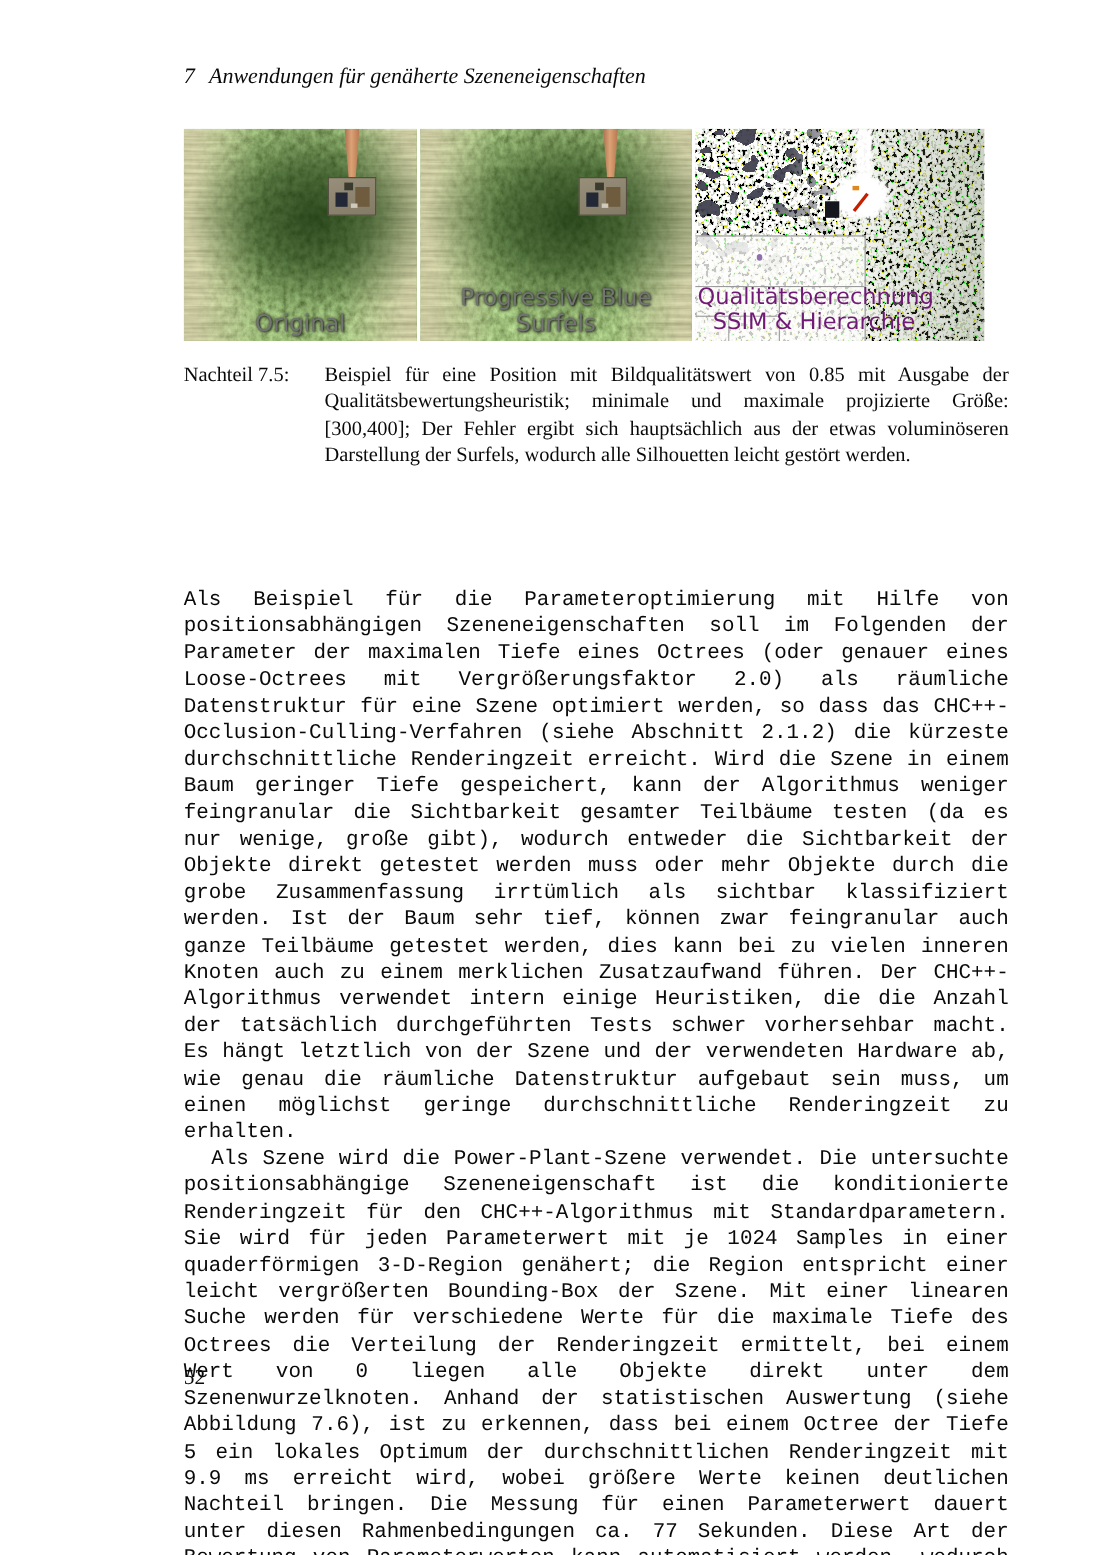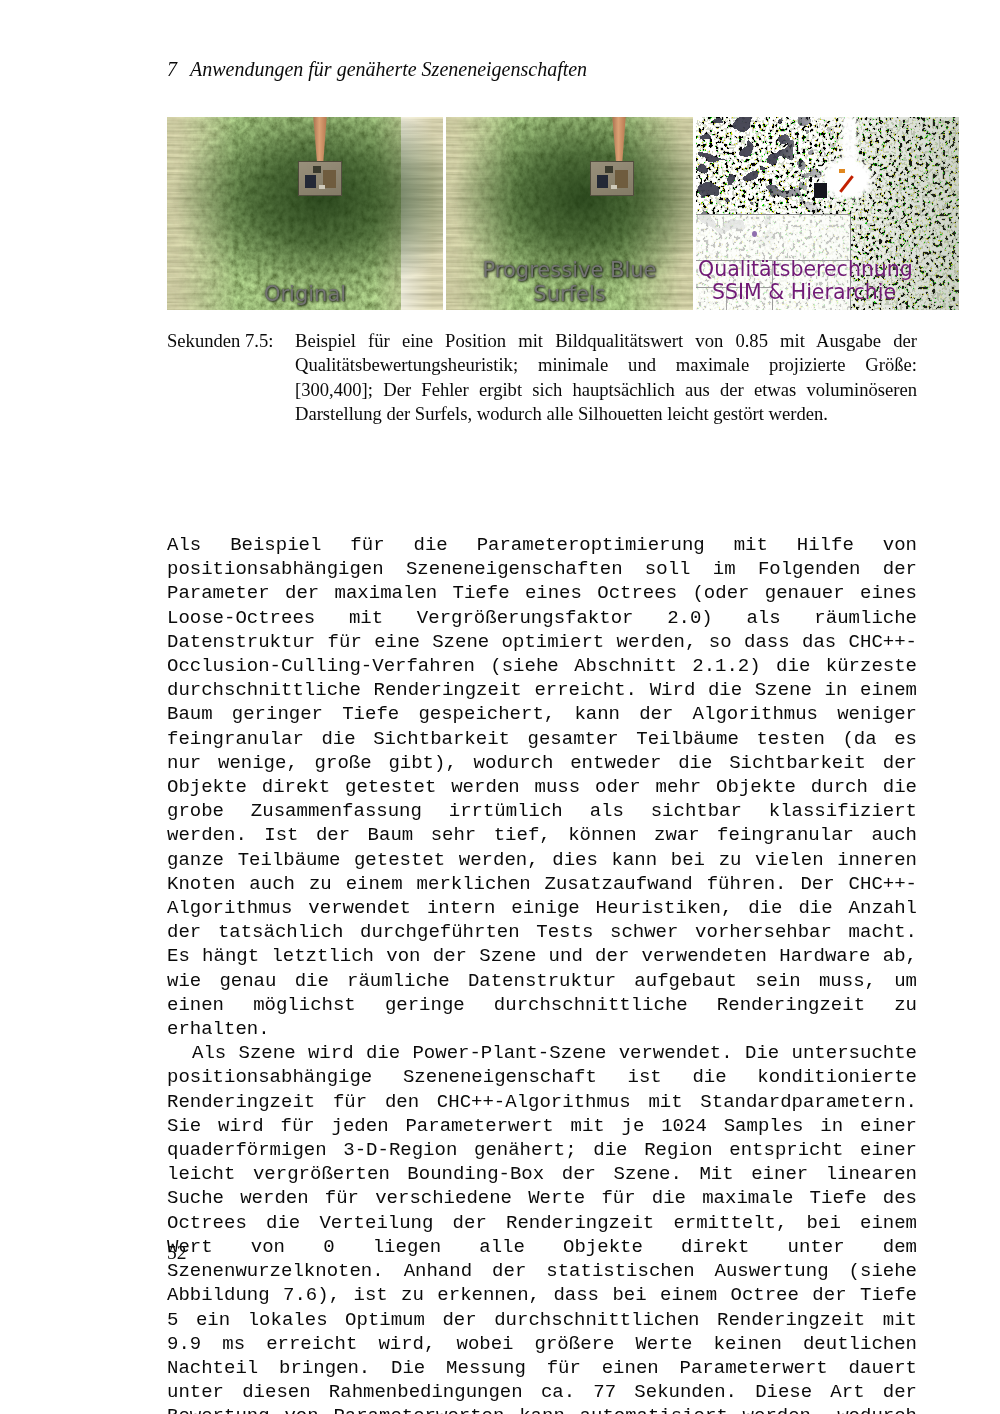--- a/index.html
+++ b/index.html
@@ -7,21 +7,21 @@
         font-family:"Liberation Serif",serif;color:#0a0a0a;}
 
   
   .running-head{position:absolute;left:167px;top:57px;font-style:italic;font-size:20px;
                 line-height:24px;white-space:nowrap;}
   .running-head .num{margin-right:13px;}
 
   
   .figure{position:absolute;left:167px;top:117px;width:750px;height:193px;display:flex;gap:3px;}
   .panel{position:relative;overflow:hidden;flex:0 0 auto;height:193px;}
-  .panel-1{width:276px;}
+  .panel-1{width:212px;}
   .panel-2{width:247px;}
   .panel-3{width:263px;background:#f6f6f2;}
   .fill{position:absolute;left:0;top:0;}
   .streak-left{position:absolute;left:0;top:0;
       -webkit-mask-image:linear-gradient(to right,rgba(0,0,0,.9) 15%,rgba(0,0,0,0) 100%);
       mask-image:linear-gradient(to right,rgba(0,0,0,.9) 15%,rgba(0,0,0,0) 100%);}
   .streak-right{position:absolute;right:0;top:0;
       -webkit-mask-image:linear-gradient(to left,rgba(0,0,0,.9) 15%,rgba(0,0,0,0) 100%);
       mask-image:linear-gradient(to left,rgba(0,0,0,.9) 15%,rgba(0,0,0,0) 100%);}
   .grass-shade{position:absolute;inset:0;
@@ -188,21 +188,21 @@
         <div class="dot"></div>
       </div>
       <div class="quality-label">
         <div>Qualitätsberechnung</div>
         <div>SSIM  &amp; Hierarchie</div>
       </div>
     </div>
   </div>
 
   <div class="caption">
-    <div class="caption-label">Sekunden 7.5:</div>
+    <div class="caption-label">Nachteil 7.5:</div>
     <div class="caption-text">Beispiel für eine Position mit Bildqualitätswert von 0.85 mit Ausgabe der Qualitätsbewertungsheuristik; minimale und maximale projizierte Größe: [300,400]; Der Fehler ergibt sich hauptsächlich aus der etwas voluminöseren Darstellung der Surfels, wodurch alle Silhouetten leicht gestört werden.</div>
   </div>
 
 
   <div class="body-text">
     <p>Als Beispiel für die Parameteroptimierung mit Hilfe von positionsabhängigen Szeneneigenschaften soll im Folgenden der Parameter der maximalen Tiefe eines Octrees (oder genauer eines Loose-Octrees mit Vergrößerungsfaktor 2.0) als räumliche Datenstruktur für eine Szene optimiert werden, so dass das CHC++-Occlusion-Culling-Verfahren (siehe Abschnitt 2.1.2) die kürzeste durchschnittliche Renderingzeit erreicht. Wird die Szene in einem Baum geringer Tiefe gespeichert, kann der Algorithmus weniger feingranular die Sichtbarkeit gesamter Teilbäume testen (da es nur wenige, große gibt), wodurch entweder die Sichtbarkeit der Objekte direkt getestet werden muss oder mehr Objekte durch die grobe Zusammenfassung irrtümlich als sichtbar klassifiziert werden. Ist der Baum sehr tief, können zwar feingranular auch ganze Teilbäume getestet werden, dies kann bei zu vielen inneren Knoten auch zu einem merklichen Zusatzaufwand führen. Der CHC++-Algorithmus verwendet intern einige Heuristiken, die die Anzahl der tatsächlich durchgeführten Tests schwer vorhersehbar macht. Es hängt letztlich von der Szene und der verwendeten Hardware ab, wie genau die räumliche Datenstruktur aufgebaut sein muss, um einen möglichst geringe durchschnittliche Renderingzeit zu erhalten.</p>
     <p class="indent">Als Szene wird die Power-Plant-Szene verwendet. Die untersuchte positionsabhängige Szeneneigenschaft ist die konditionierte Renderingzeit für den CHC++-Algorithmus mit Standardparametern. Sie wird für jeden Parameterwert mit je 1024 Samples in einer quaderförmigen 3-D-Region genähert; die Region entspricht einer leicht vergrößerten Bounding-Box der Szene. Mit einer linearen Suche werden für verschiedene Werte für die maximale Tiefe des Octrees die Verteilung der Renderingzeit ermittelt, bei einem Wert von 0 liegen alle Objekte direkt unter dem Szenenwurzelknoten. Anhand der statistischen Auswertung (siehe Abbildung 7.6), ist zu erkennen, dass bei einem Octree der Tiefe 5 ein lokales Optimum der durchschnittlichen Renderingzeit mit 9.9 ms erreicht wird, wobei größere Werte keinen deutlichen Nachteil bringen. Die Messung für einen Parameterwert dauert unter diesen Rahmenbedingungen ca. 77 Sekunden. Diese Art der Bewertung von Parameterwerten kann automatisiert werden, wodurch sich auch größere Parameterräume z. B. durch eine binäre Suche nach lokalen Optima mit überschaubarem Zeitaufwand durchführen lassen.</p>
   </div>
 
   <div class="page-number">52</div>

